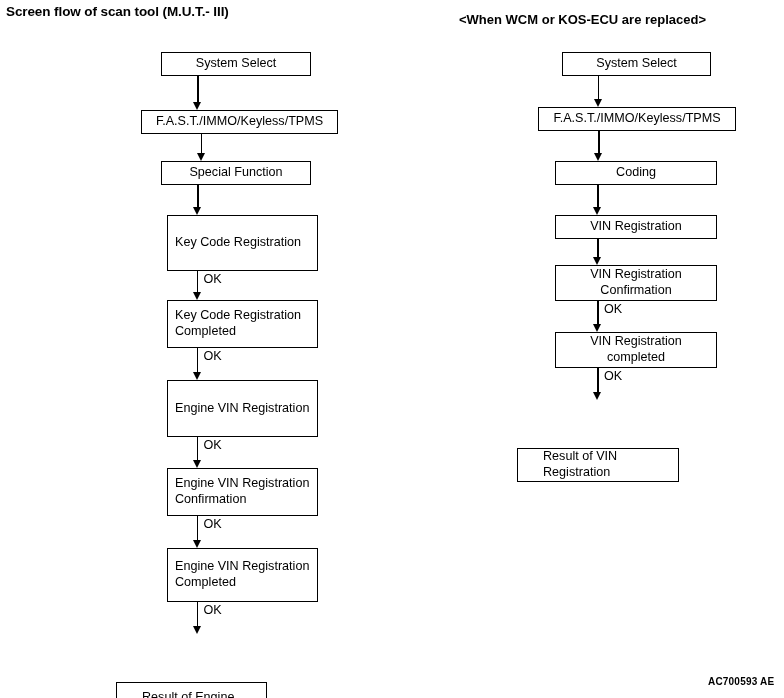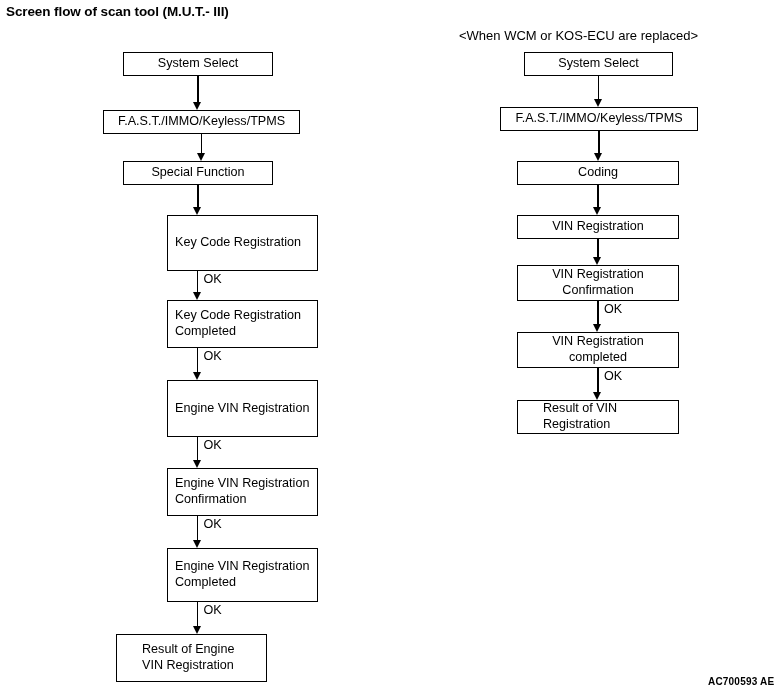--- a/index.html
+++ b/index.html
@@ -48,23 +48,23 @@
     box-sizing: border-box;
     border: 1.6px solid #000000;
     background: #ffffff;
     display: flex;
     align-items: center;
     font-size: 12.6px;
     line-height: 1.24;
     overflow: visible;
   }
   .node .txt { display: block; }
-  .node.center { justify-content: center; text-align: center; }
+  .node.center { justify-content: center; text-align: center; margin-left: 38px; }
   .node.left   { justify-content: flex-start; text-align: left; padding-left: 7px; margin-left: 45px; }
-  .node.indent { justify-content: flex-start; text-align: left; padding-left: 25px; }
+  .node.indent { justify-content: flex-start; text-align: left; padding-left: 25px; margin-top: 48px; }
 
   .vline {
     background: #000000;
     width: 1.6px;
   }
   .arrowhead {
     width: 0; height: 0;
     border-left: 4.6px solid transparent;
     border-right: 4.6px solid transparent;
     border-top: 8px solid #000000;
@@ -75,21 +75,21 @@
     background: transparent;
   }
 </style>
 </head>
 <body>
 
 <div id="canvas">
 
   <div class="abs title">Screen flow of scan tool (M.U.T.- III)</div>
 
-  <div class="abs subtitle" id="heading-right" style="left: 459px; top: 28px;">&lt;When WCM or KOS-ECU are replaced&gt;</div>
+  <div class="abs subtitle" id="heading-right" style="left: 459px; top: 12px; font-weight: bold;">&lt;When WCM or KOS-ECU are replaced&gt;</div>
 
   <div id="flow-left">
       <div class="node abs center" style="left: 123px; top: 52px; width: 150px; height: 24px;">
         <div>
           <span class="txt">System Select</span>
         </div>
       </div>
       <div class="vline abs" style="left: 197.2px; top: 76px; height: 27px;"></div>
       <div class="arrowhead abs" style="left: 193.4px; top: 102px;"></div>
       <div class="node abs center" style="left: 103px; top: 110px; width: 197px; height: 24px;">

